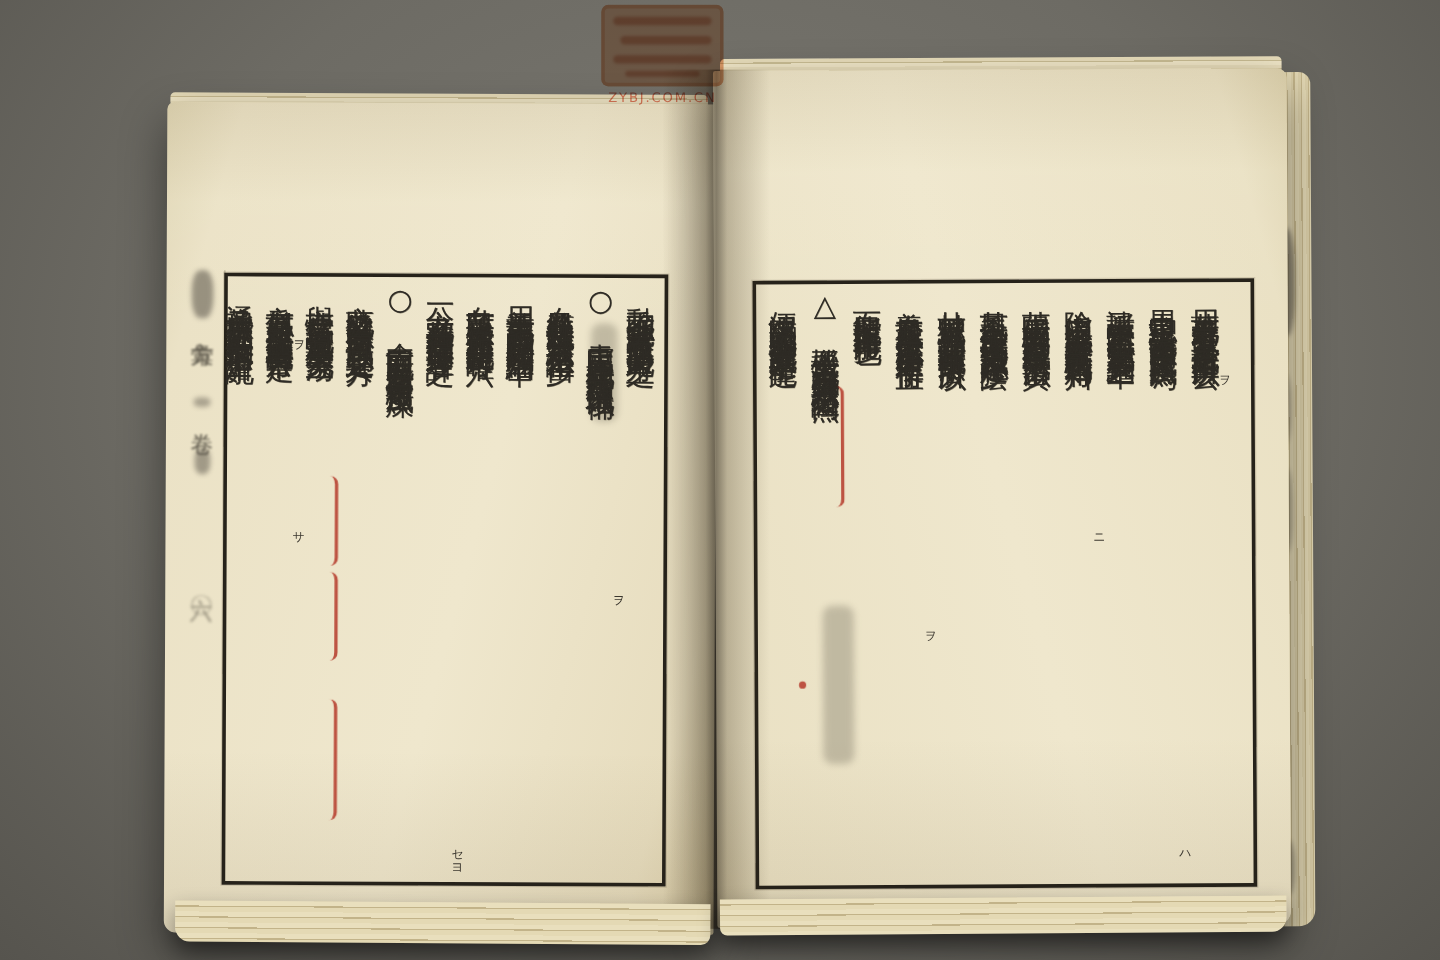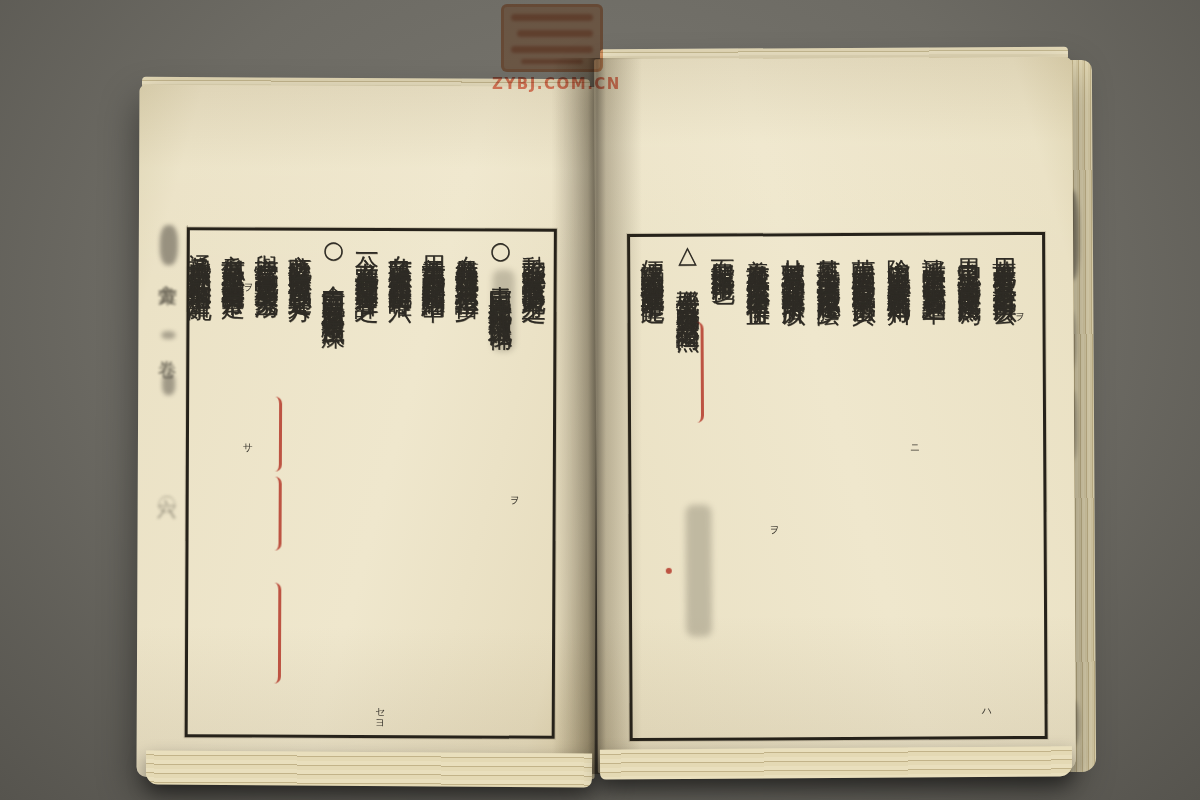--- a/index.html
+++ b/index.html
@@ -100,23 +100,23 @@
     background:rgba(214,110,36,.40);
     box-shadow:inset 0 0 0 3px rgba(200,80,20,.25);
   }
   .wm-seal i{position:absolute;left:10px;right:10px;height:7px;border-radius:4px;
     background:rgba(170,55,15,.38);filter:blur(1.5px);}
   .wm-seal i:nth-child(1){top:10px;}
   .wm-seal i:nth-child(2){top:26px;left:16px;}
   .wm-seal i:nth-child(3){top:42px;}
   .wm-seal i:nth-child(4){top:55px;left:20px;right:20px;height:5px;}
   .wm-url{
-    margin-top:3px;
+    margin-top:3px;text-align:center;
     font-family:"DejaVu Sans","Liberation Sans",sans-serif;
-    font-weight:bold;font-size:15px;letter-spacing:1.5px;
+    font-weight:normal;font-size:11px;letter-spacing:1.5px;
     color:rgba(219,68,38,.66);filter:blur(.4px);
   }
 </style>
 </head>
 <body>
 
 <div class="scene">
 
   <div class="edges edges-top-left"></div>
   <div class="edges edges-top-right"></div>

